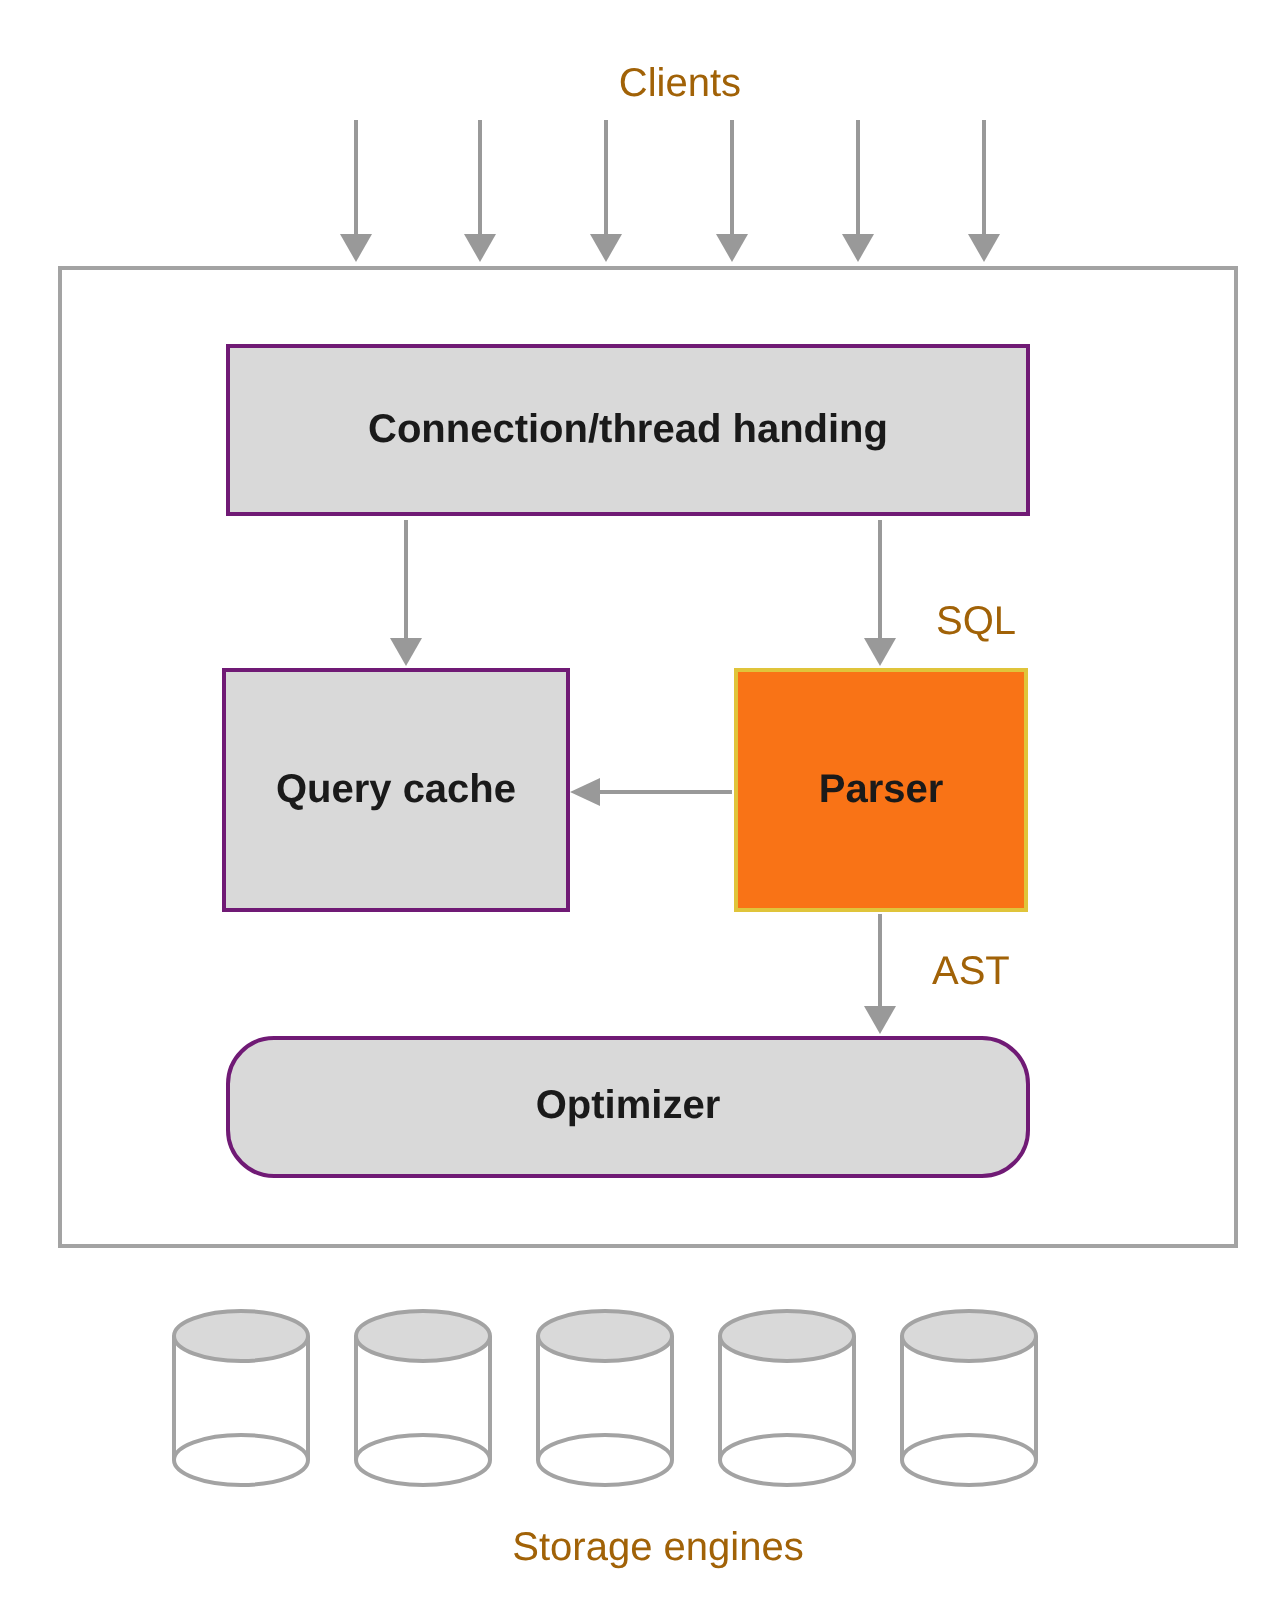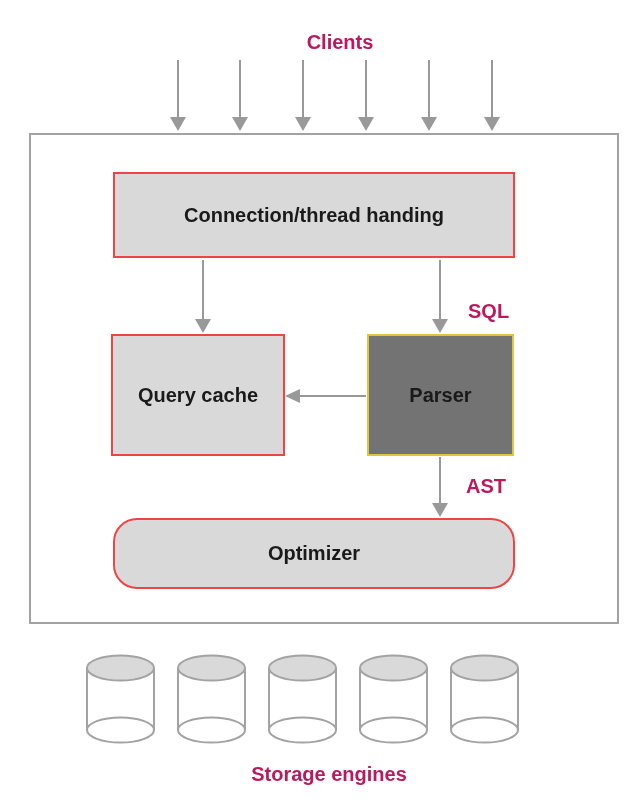--- a/index.html
+++ b/index.html
@@ -9,55 +9,55 @@
     width: 641px;
     height: 803px;
     background: #ffffff;
     font-family: "Liberation Sans", sans-serif;
     color: #1a1a1a;
     overflow: hidden;
   }
   .diagram-label {
     position: absolute;
     font-size: 20px;
-    font-weight: 700;
-    color: #be185d;
+    font-weight: 400;
+    color: #a16207;
     text-align: center;
     white-space: nowrap;
   }
   .clients-label {
     top: 31px;
     left: 240px;
     width: 200px;
   }
   .server-box {
     position: absolute;
     left: 29px;
     top: 133px;
     width: 590px;
     height: 491px;
     border: 2px solid #a3a3a3;
     background: #ffffff;
   }
   .node-box {
     position: absolute;
     background: #d9d9d9;
-    border: 2px solid #ef4444;
+    border: 2px solid #701a75;
     display: flex;
     align-items: center;
     justify-content: center;
     font-size: 20px;
     font-weight: 700;
     color: #1a1a1a;
   }
   .connection-box { left: 113px; top: 172px; width: 402px; height: 86px; }
   .query-cache-box { left: 111px; top: 334px; width: 174px; height: 122px; text-align: center; }
   .parser-box {
     left: 367px; top: 334px; width: 147px; height: 122px;
-    background: #737373;
+    background: #f97316;
     border-color: #e0c43a;
   }
   .optimizer-box { left: 113px; top: 518px; width: 402px; height: 71px; border-radius: 24px; }
   .sql-label { left: 468px; top: 300px; text-align: left; }
   .ast-label { left: 466px; top: 475px; text-align: center; }
   .storage-label {
     top: 763px;
     left: 229px;
     width: 200px;
   }

